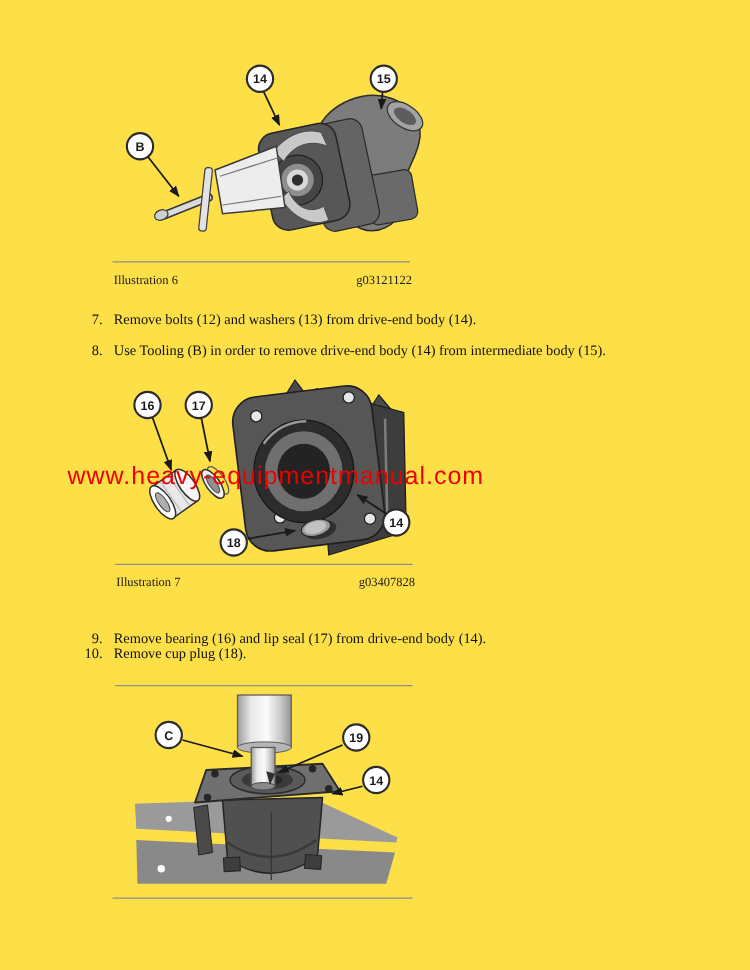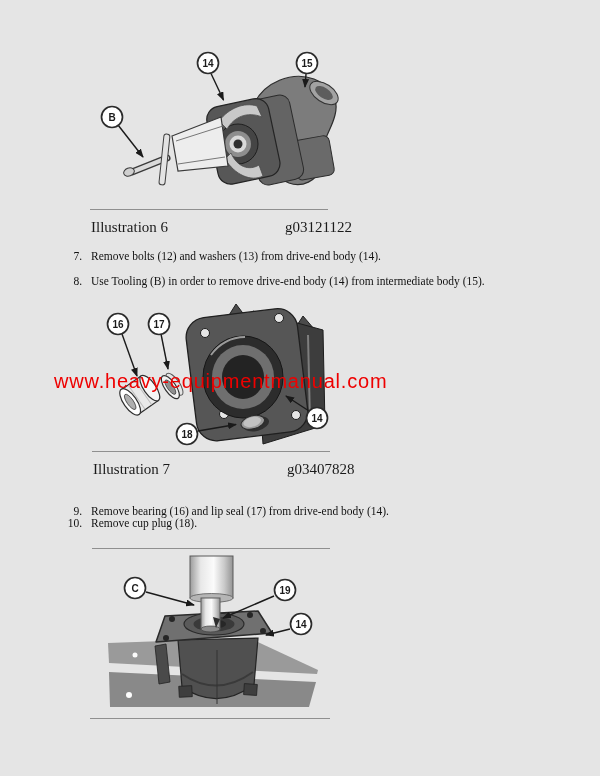--- a/index.html
+++ b/index.html
@@ -1,21 +1,21 @@
 <!DOCTYPE html>
 <html><head>
 <meta charset="utf-8">
 <style>
   html,body{margin:0;padding:0;background:#ffffff;}
   .page{
-    position:relative;width:600px;height:776px;background:#e5e5e5;overflow:hidden;
+    position:relative;width:600px;height:776px;background:#fde047;overflow:hidden;
     font-family:"Liberation Serif",serif;color:#111;
   }
   .ill{position:absolute;}
-  .caption{position:absolute;border-top:1.5px solid #8f8f8f;height:26px;font-size:15px;color:#1a1a1a;}
+  .caption{position:absolute;border-top:1.5px solid #8f8f8f;height:26px;font-size:10px;color:#1a1a1a;}
   .cap-label{position:absolute;left:1px;top:9px;white-space:nowrap;}
   .cap-code{position:absolute;left:195px;top:9px;white-space:nowrap;}
   .rule{position:absolute;border-top:1.5px solid #8f8f8f;height:0;}
   .step{position:absolute;left:0;width:540px;display:flex;font-size:11.5px;line-height:14px;}
   .step .num{width:82px;text-align:right;flex:0 0 82px;}
   .step .txt{margin-left:9px;white-space:nowrap;}
   .watermark{
     position:absolute;left:54px;top:370px;z-index:50;
     font-family:"Liberation Sans",sans-serif;font-size:20px;letter-spacing:0.8px;
     color:#ee0000;white-space:nowrap;

